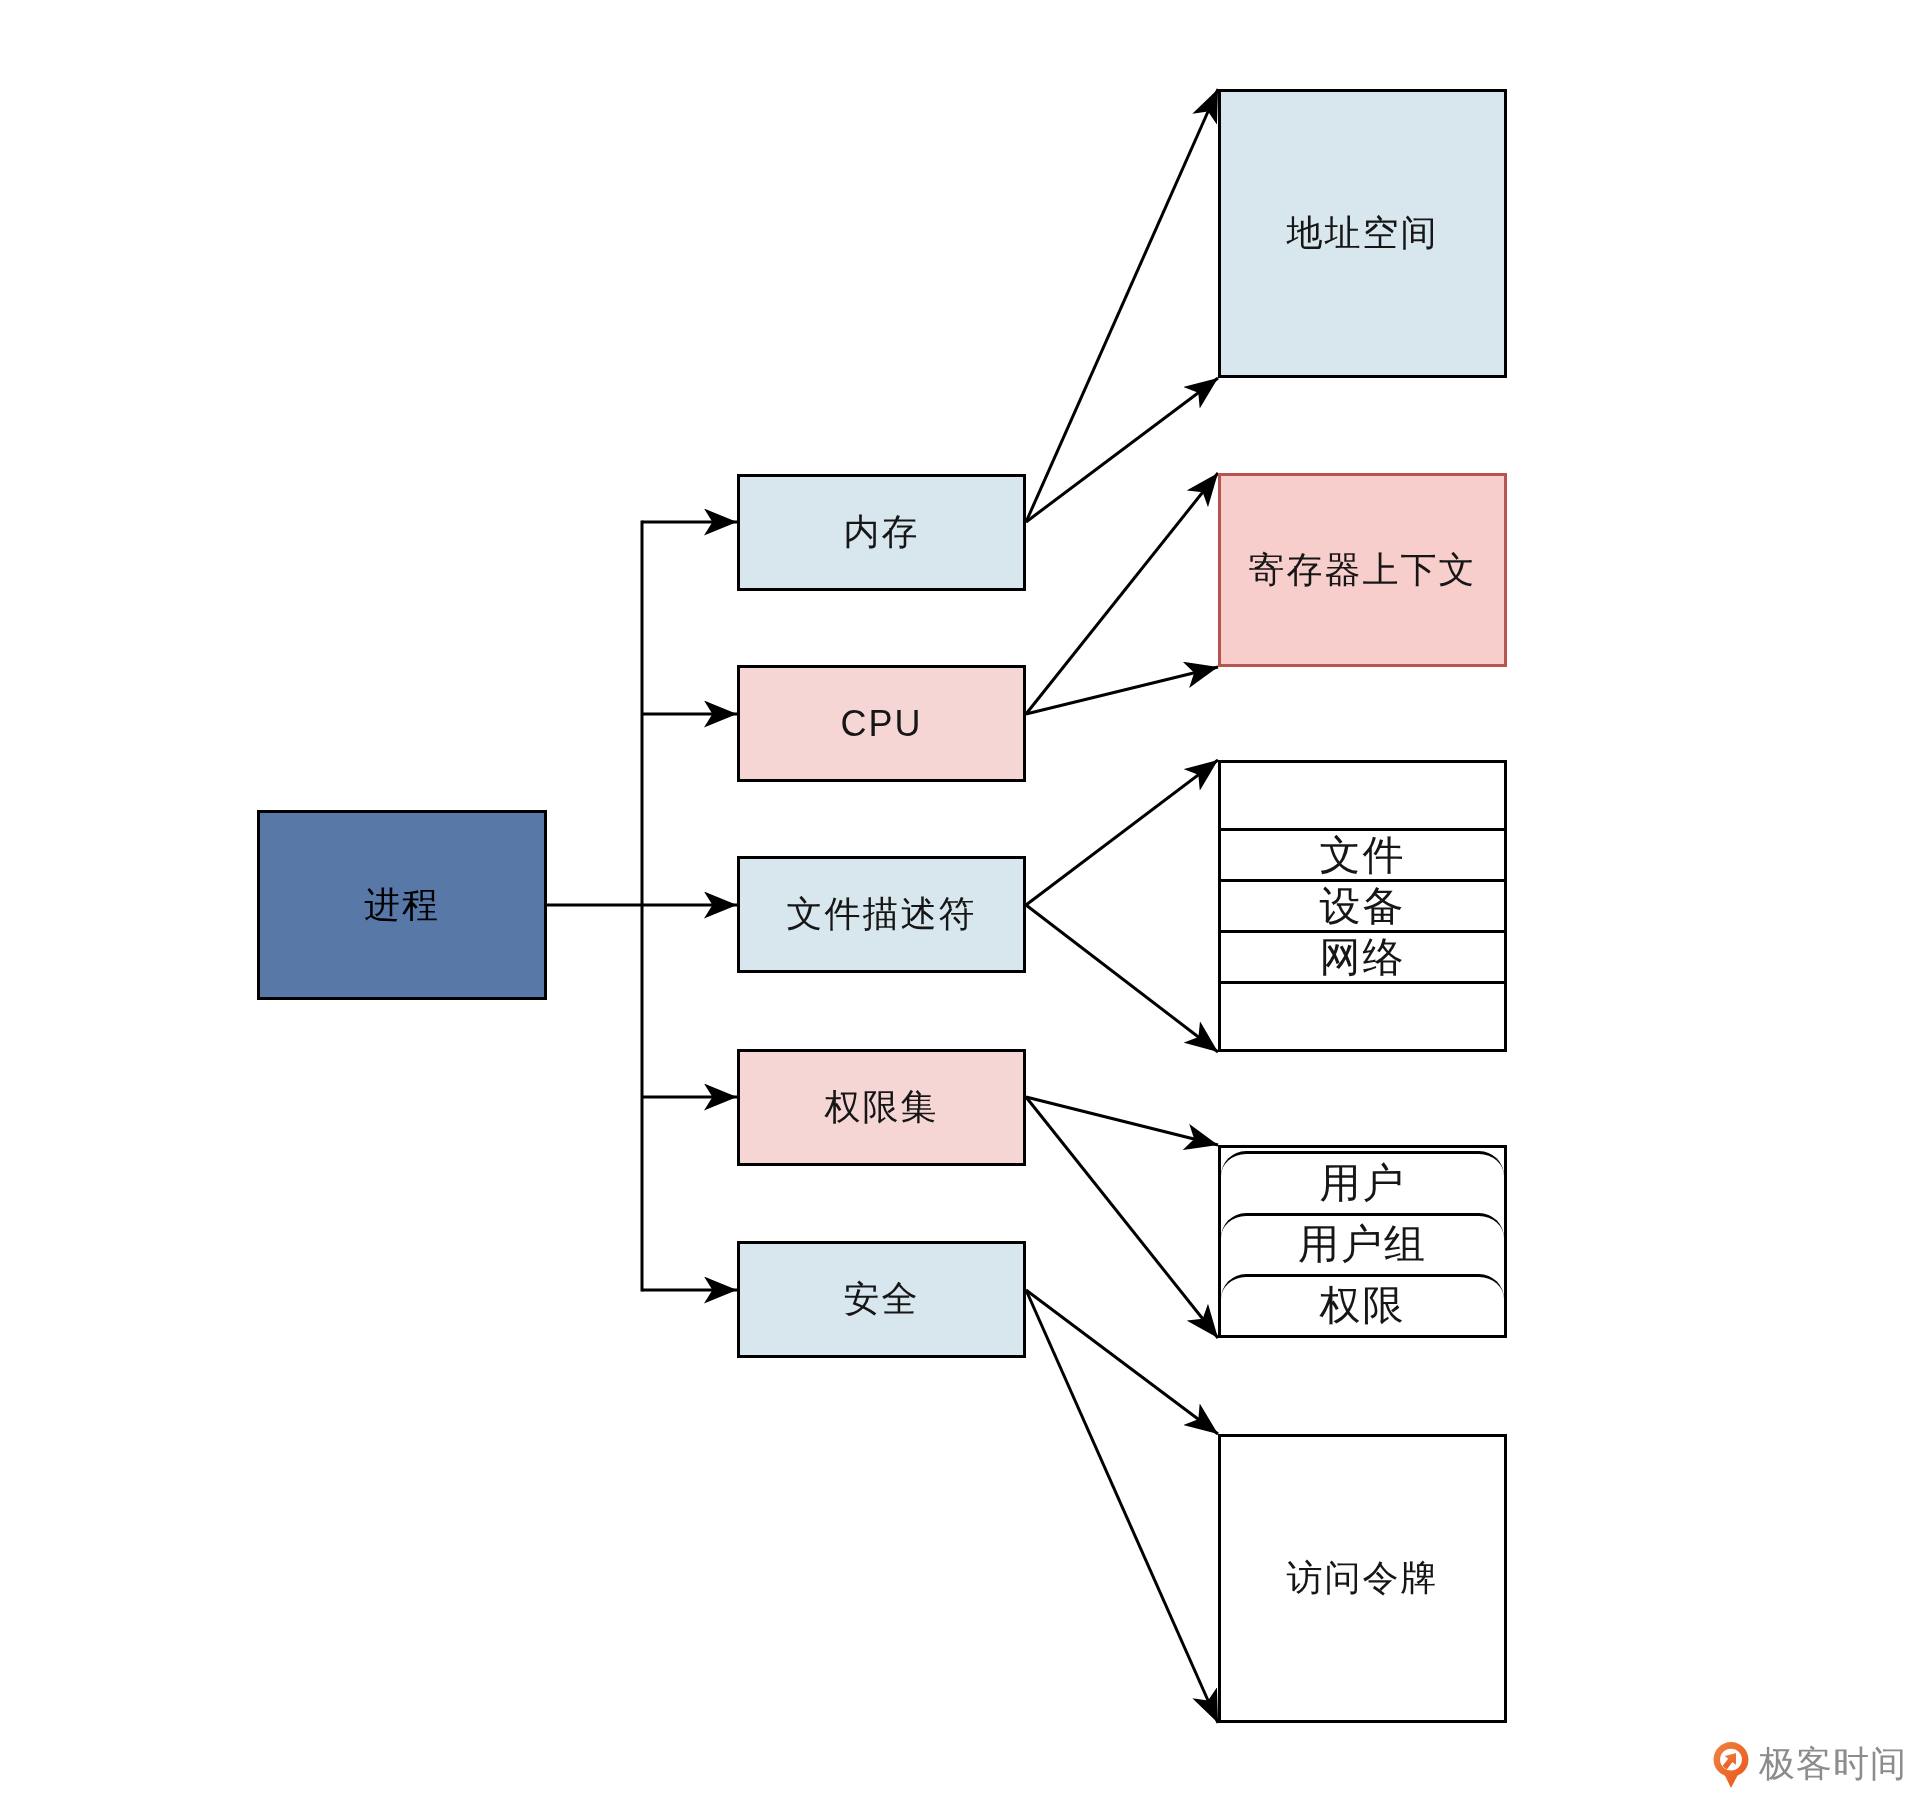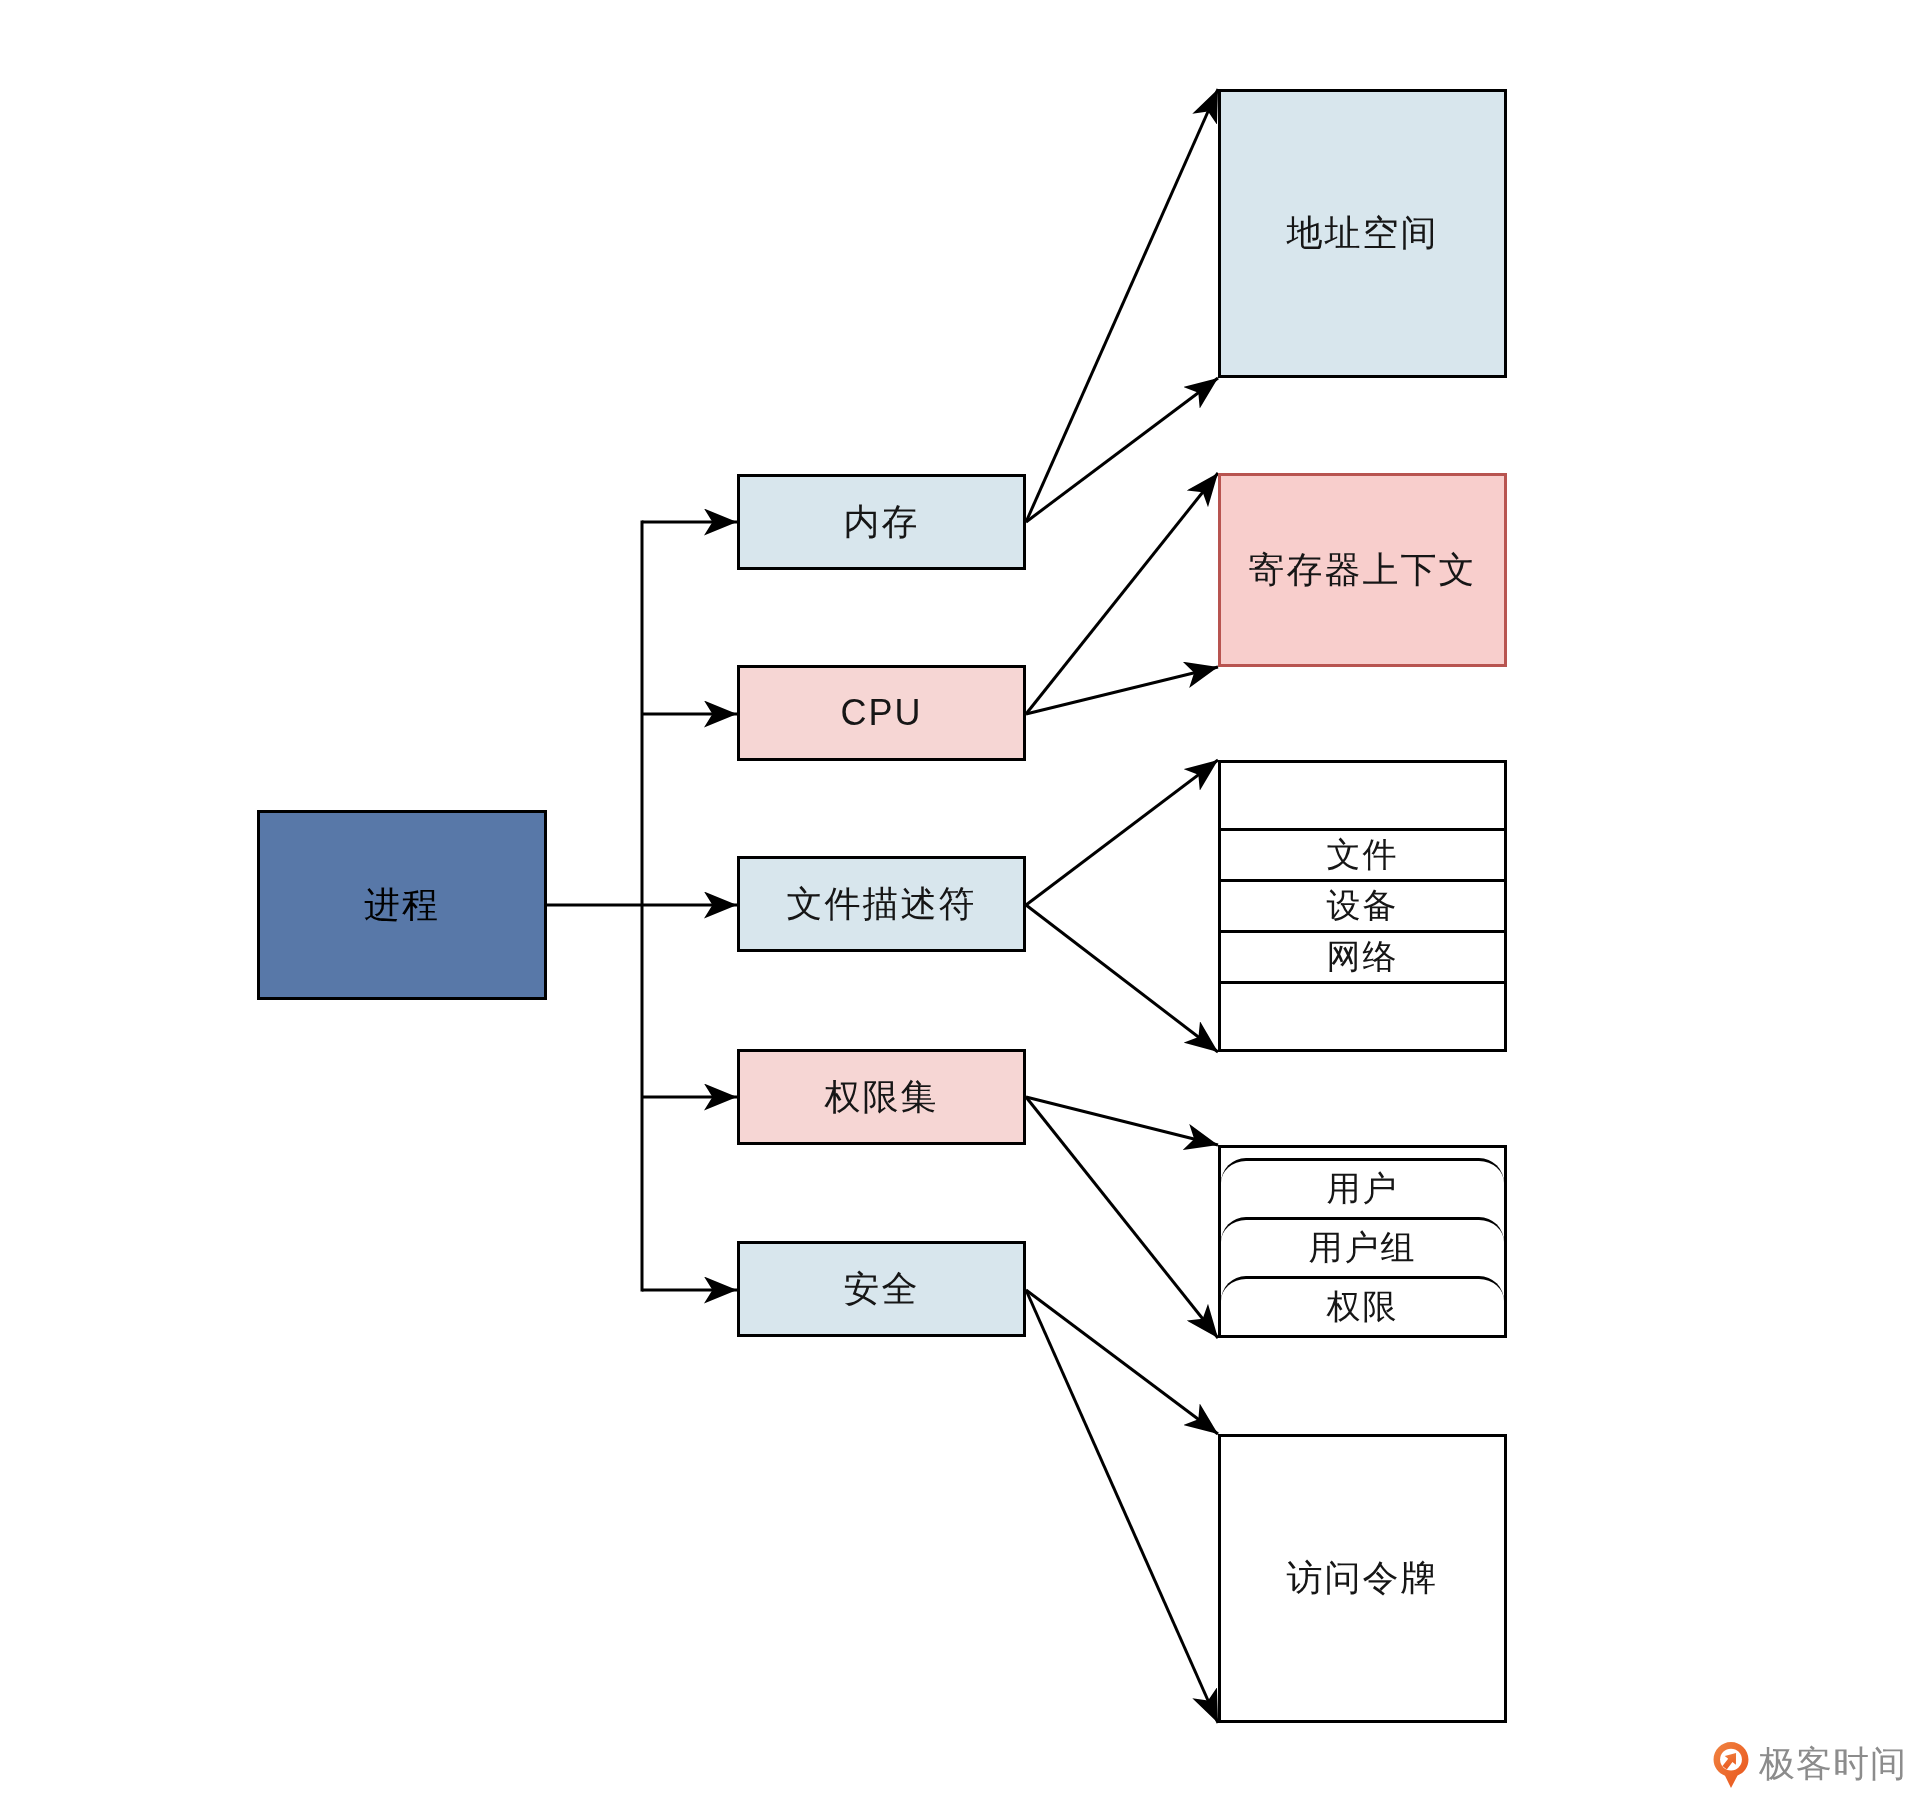--- a/index.html
+++ b/index.html
@@ -36,21 +36,21 @@
     text-align: left;
   }
   .root-node {
     left: 257px; top: 810px;
     width: 290px; height: 190px;
     background: #5878A8;
     color: #000000;
   }
   .mid {
     left: 737px;
-    width: 289px; height: 96px;
+    width: 289px; height: 117px;
   }
   .fill-lightblue { background: #D8E6ED; }
   .fill-pink { background: #F6D6D4; }
   .fill-white { background: #ffffff; }
   .node-memory  { top: 474px; }
   .node-cpu     { top: 665px; }
   .node-fd      { top: 856px; }
   .node-permset { top: 1049px; }
   .node-security{ top: 1241px; }
 
@@ -71,21 +71,21 @@
     display: flex;
     flex-direction: column;
     z-index: 2;
   }
   .table-fd   { top: 760px;  height: 292px; }
   .table-perm { top: 1145px; height: 193px; }
   .trow {
     display: flex;
     align-items: center;
     justify-content: center;
-    font-size: 34px;
+    font-size: 41px;
     color: #161616;
     letter-spacing: 2px;
     height: 48px;
     flex: 0 0 auto;
     border-top: 3px solid #000000;
     font-family: Liberation Serif, serif;
   }
   .trow:first-child { border-top: none; }
   .trow.grow { flex: 1 1 auto; height: auto; }
   .table-perm .trow { flex: 1 1 auto; height: auto; border-radius: 25px; }

